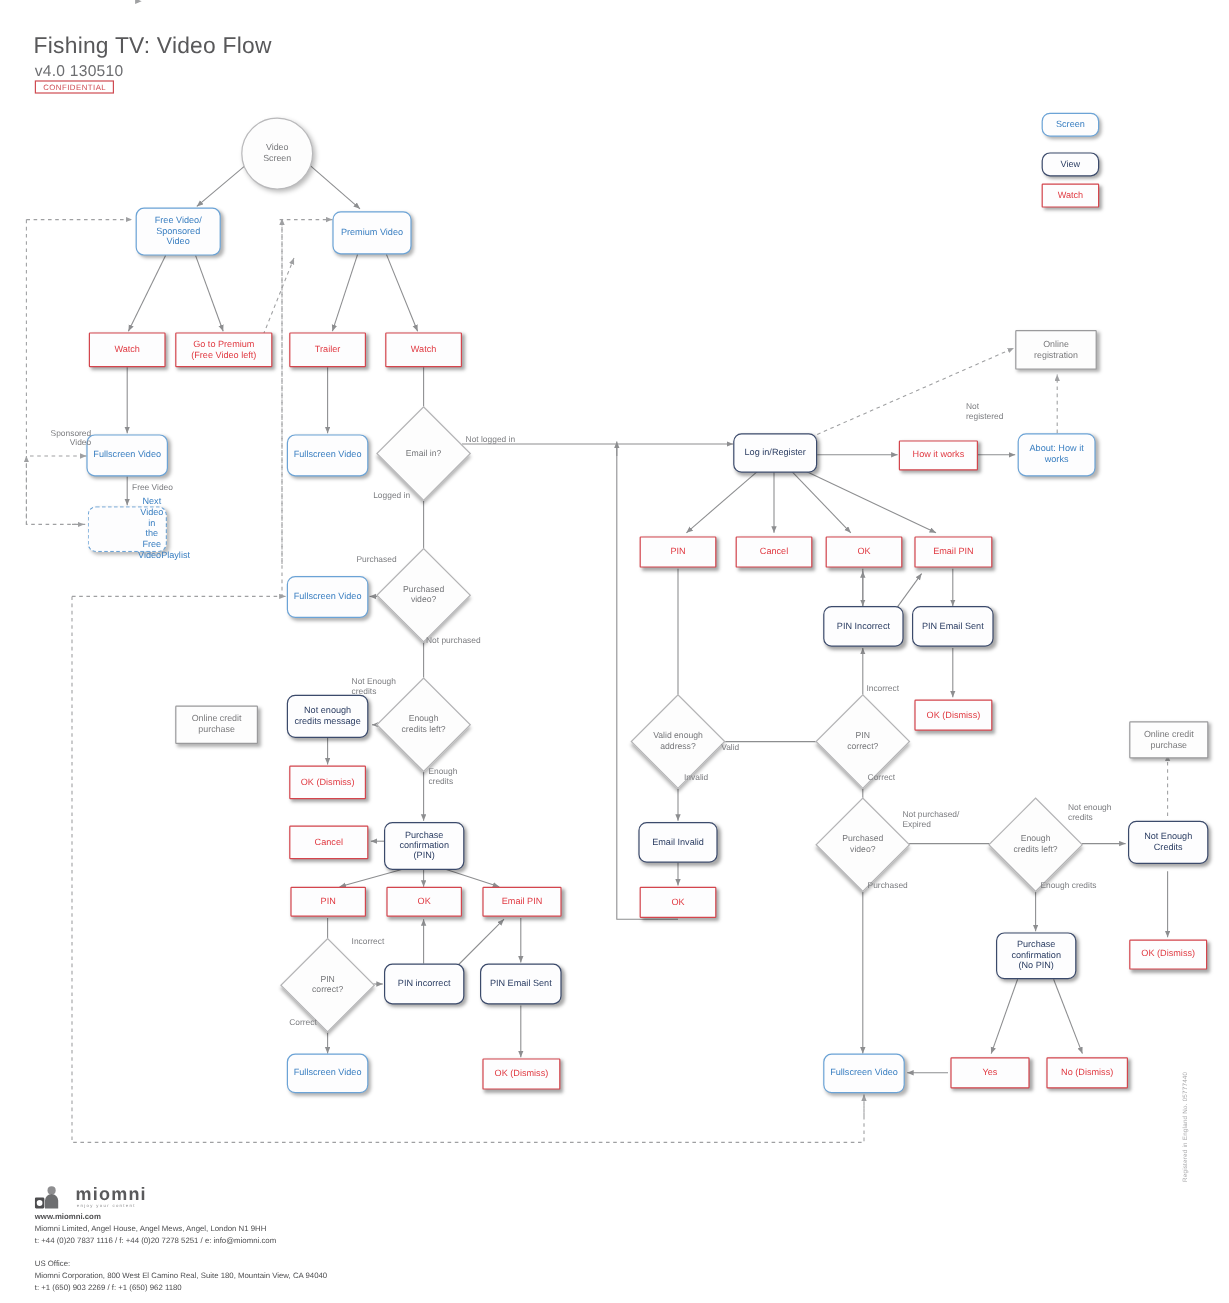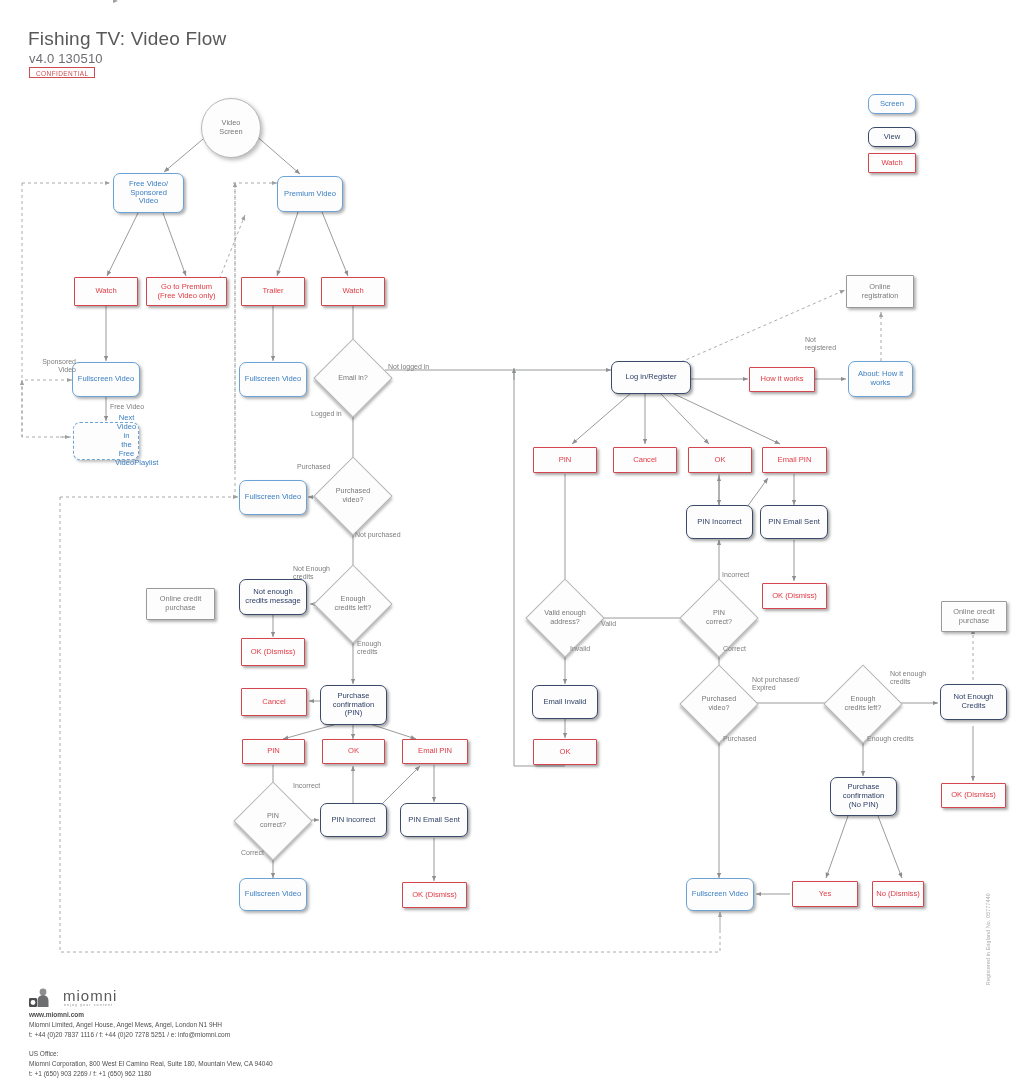--- a/index.html
+++ b/index.html
@@ -48,21 +48,21 @@
   .elabel{position:absolute;color:#7c7d80;font-size:7px;line-height:1.2;white-space:pre-line;}
 
   
   .legend-item{position:absolute;width:48px;height:20px;}
 
   
   .footer{position:absolute;left:29px;top:986px;}
   .logo-wrap{position:relative;width:120px;height:24px;}
   .logo-mark{position:absolute;left:0;top:2px;width:30px;height:20px;}
   .logo-word{position:absolute;left:34px;top:1px;font-size:15px;color:#5a5a5c;
-             letter-spacing:1px;font-weight:400;}
+             letter-spacing:1px;font-weight:700;}
   .logo-tag{position:absolute;left:35px;top:17px;font-size:3.6px;color:#8a8a8c;letter-spacing:1.1px;}
   .foot-line{font-size:6.5px;color:#4d4d4f;line-height:1.55;white-space:nowrap;}
   .foot-line.b{font-weight:bold;}
   .foot-gap{height:9px;}
 
   .side-reg{position:absolute;left:985px;top:985px;width:95px;
             transform:rotate(-90deg);transform-origin:0 0;
             font-size:5.2px;color:#a6a6a8;letter-spacing:.2px;white-space:nowrap;}
 </style>
 </head>
@@ -247,21 +247,21 @@
   <div class="node n-screen" style="left:277px;top:176px;width:66px;height:36px;">
     <span>Premium Video</span>
   </div>
 
   <div class="node n-button" style="left:74px;top:277px;width:64px;height:29px;">
     <span>Watch</span>
   </div>
 
   <div class="node n-button" style="left:146px;top:277px;width:81px;height:29px;white-space:pre-line;">
     <span>Go to Premium
-(Free Video only)</span>
+(Free Video left)</span>
   </div>
 
   <div class="node n-button" style="left:241px;top:277px;width:64px;height:29px;">
     <span>Trailer</span>
   </div>
 
   <div class="node n-button" style="left:321px;top:277px;width:64px;height:29px;">
     <span>Watch</span>
   </div>
 
@@ -351,21 +351,21 @@
   </div>
 
   <div class="node n-button" style="left:402px;top:882px;width:65px;height:26px;">
     <span>OK (Dismiss)</span>
   </div>
 
   <div class="node n-screen" style="left:239px;top:878px;width:68px;height:33px;">
     <span>Fullscreen Video</span>
   </div>
 
-  <div class="node n-popup" style="left:611px;top:361px;width:80px;height:33px;">
+  <div class="node n-popup" style="left:611px;top:361px;width:70px;height:33px;">
     <span>Log in/Register</span>
   </div>
 
   <div class="node n-button" style="left:749px;top:367px;width:66px;height:25px;">
     <span>How it works</span>
   </div>
 
   <div class="node n-screen" style="left:848px;top:361px;width:65px;height:36px;white-space:pre-line;justify-content:center;">
     <span>About: How it
 works</span>
@@ -453,21 +453,21 @@
   <div class="node n-popup" style="left:830px;top:777px;width:67px;height:39px;white-space:pre-line;">
     <span>Purchase
 confirmation
 (No PIN)</span>
   </div>
 
   <div class="node n-button" style="left:792px;top:881px;width:66px;height:26px;">
     <span>Yes</span>
   </div>
 
-  <div class="node n-button" style="left:872px;top:881px;width:52px;height:26px;">
+  <div class="node n-button" style="left:872px;top:881px;width:68px;height:26px;">
     <span>No (Dismiss)</span>
   </div>
 
   <div class="node n-screen" style="left:686px;top:878px;width:68px;height:33px;">
     <span>Fullscreen Video</span>
   </div>
 
   <div class="elabel" style="left:30px;top:358px;width:46px;text-align:right;">Sponsored
 Video</div>
   <div class="elabel" style="left:110px;top:403px;">Free Video</div>

